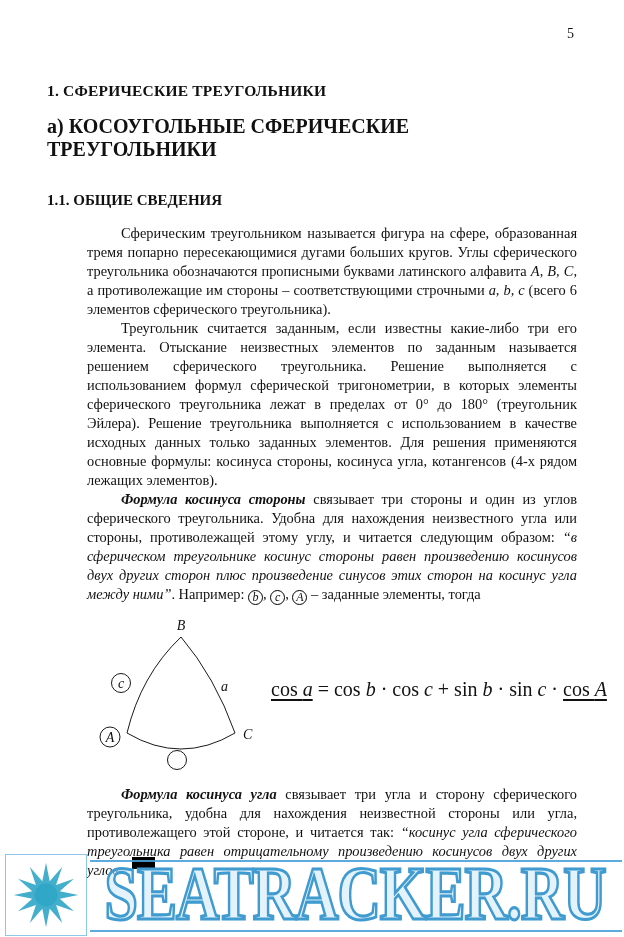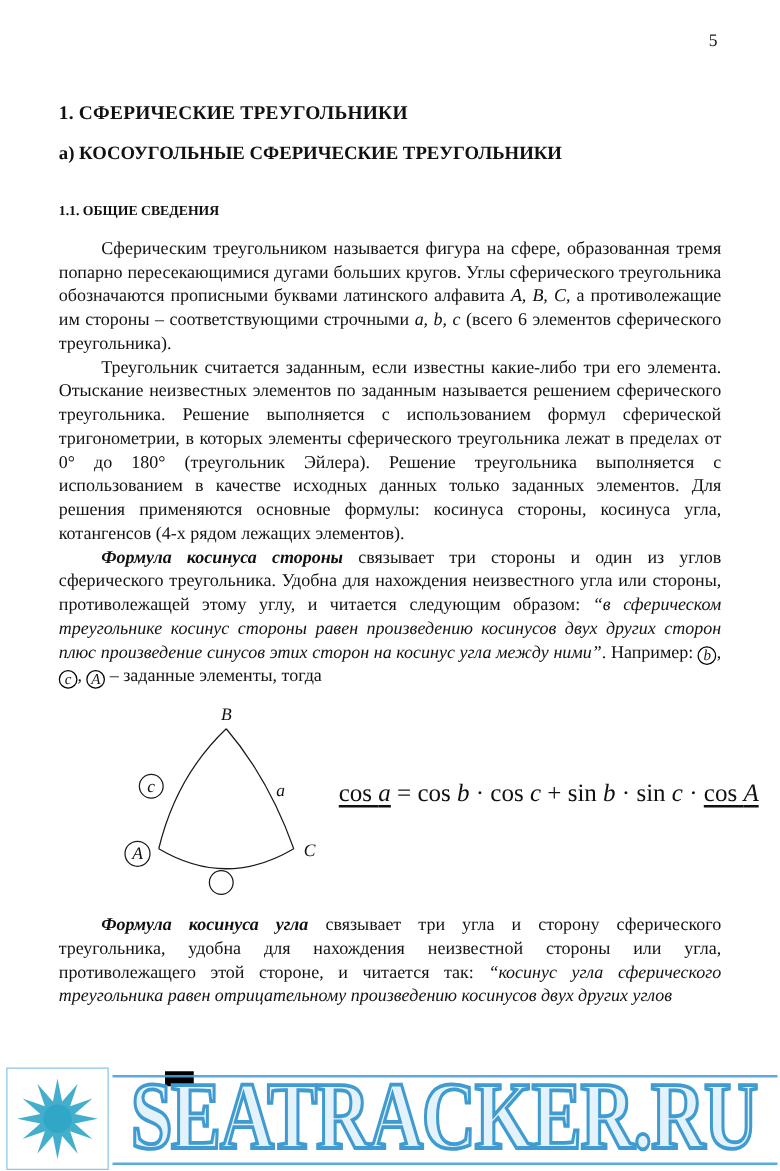--- a/index.html
+++ b/index.html
@@ -4,24 +4,24 @@
 <style>
   * { margin:0; padding:0; box-sizing:border-box; }
   html,body { background:#ffffff; }
   .page {
     position:relative; width:624px; height:937px; background:#fff;
     font-family:"Liberation Serif", serif; color:#111; overflow:hidden;
   }
   .content { padding:0 47px; }
   .page-number { position:absolute; top:26px; right:50px; font-size:14px; }
   h1 { padding-top:82px; font-size:15.5px; letter-spacing:0.2px; font-weight:bold; }
-  h2 { margin-top:15px; font-size:15px; font-weight:bold; }
-  h3 { margin-top:31px; font-size:11px; font-weight:bold; }
+  h2 { margin-top:15px; font-size:20px; font-weight:bold; }
+  h3 { margin-top:31px; font-size:15px; font-weight:bold; }
   p.para {
-    font-size:14.4px; line-height:19px; text-align:justify; text-indent:34px;
+    font-size:14.4px; line-height:19px; text-align:justify; text-indent:34px;margin-left:40px;
   }
   .mt { margin-top:15px; }
   .it { font-style:italic; }
   .bi { font-weight:bold; font-style:italic; }
   .circ {
     display:inline-block; width:15px; height:15px; line-height:13px;
     border:1px solid #000; border-radius:50%; text-align:center;
     font-style:italic; font-size:12px; vertical-align:-2px; text-indent:0;
   }
   .figure { display:flex; align-items:center; margin-top:12px; margin-left:50px; }

